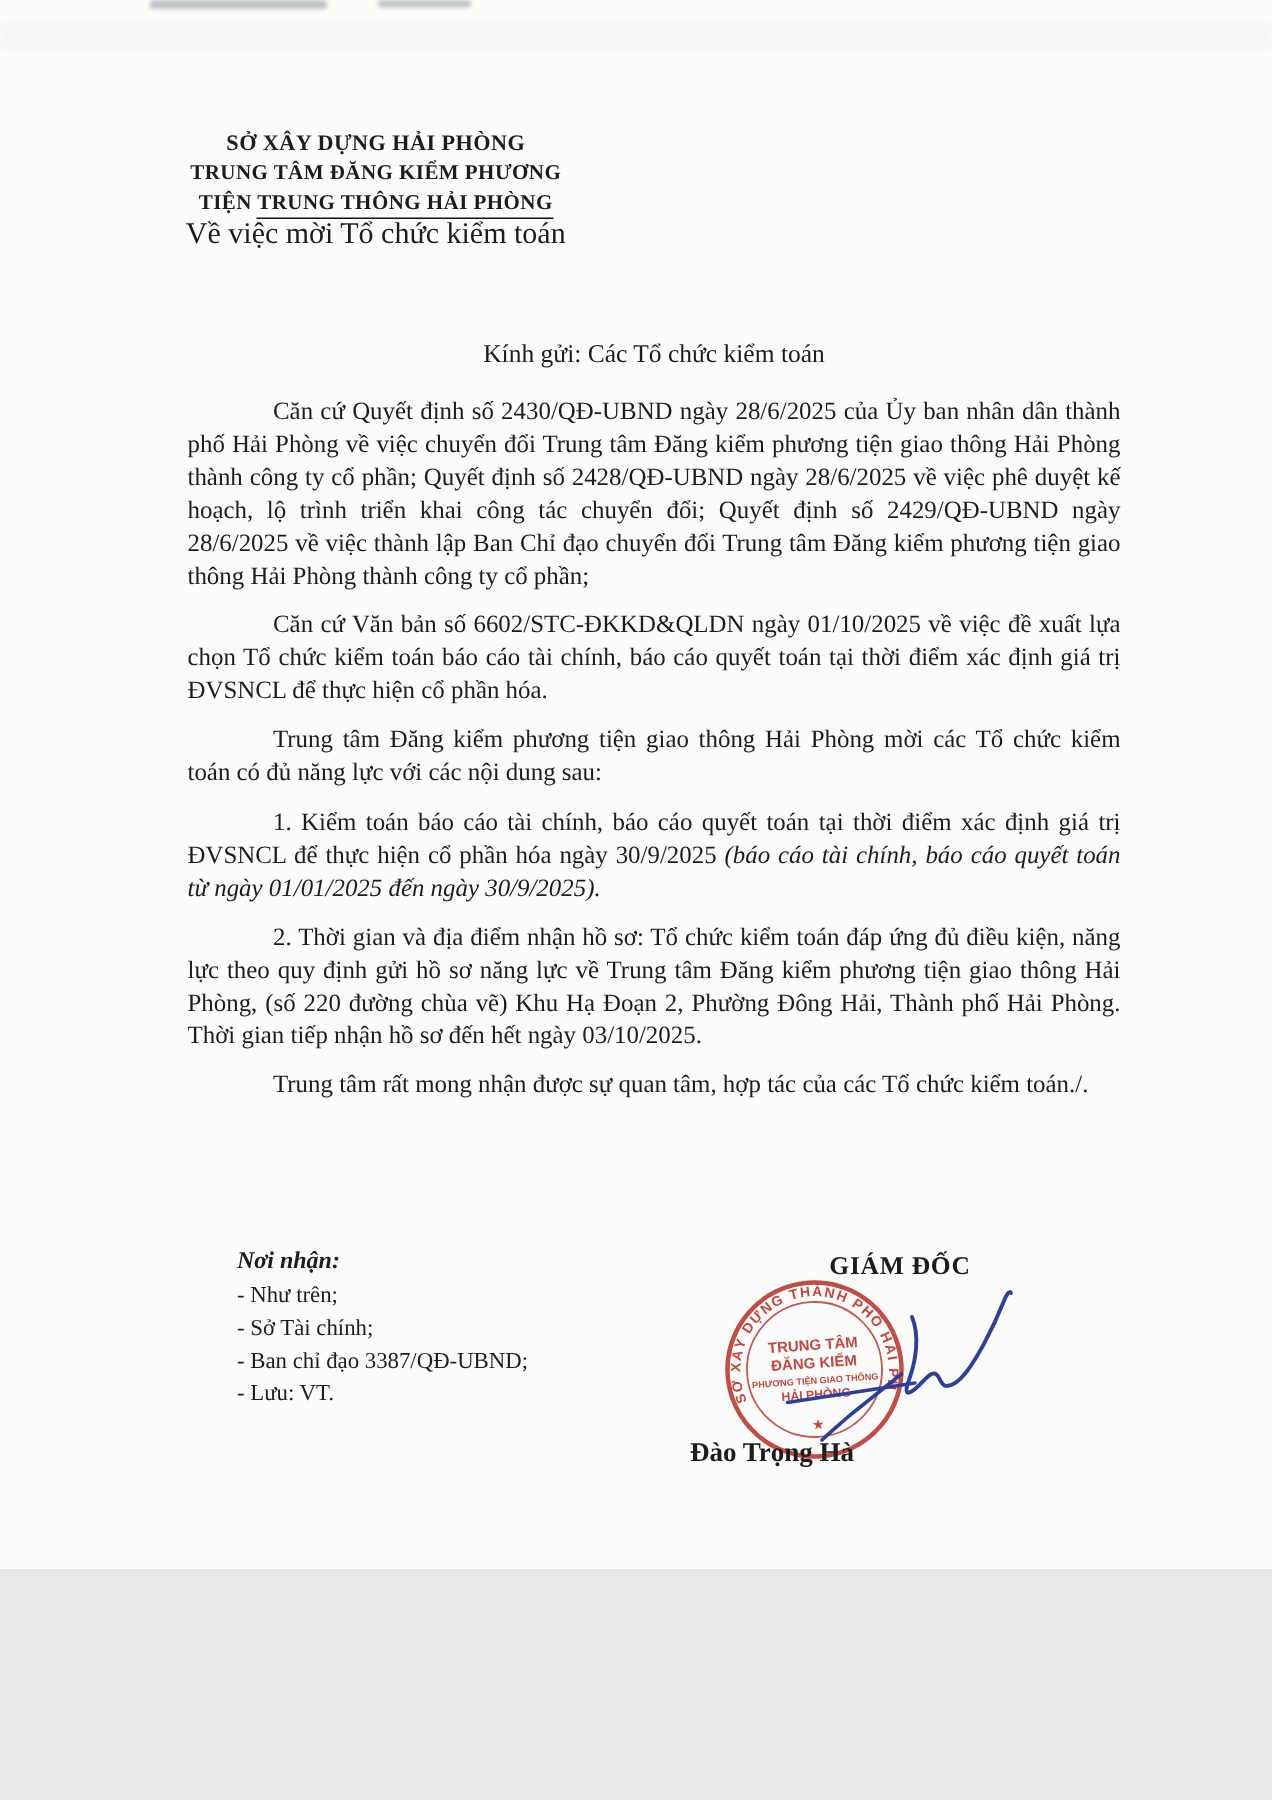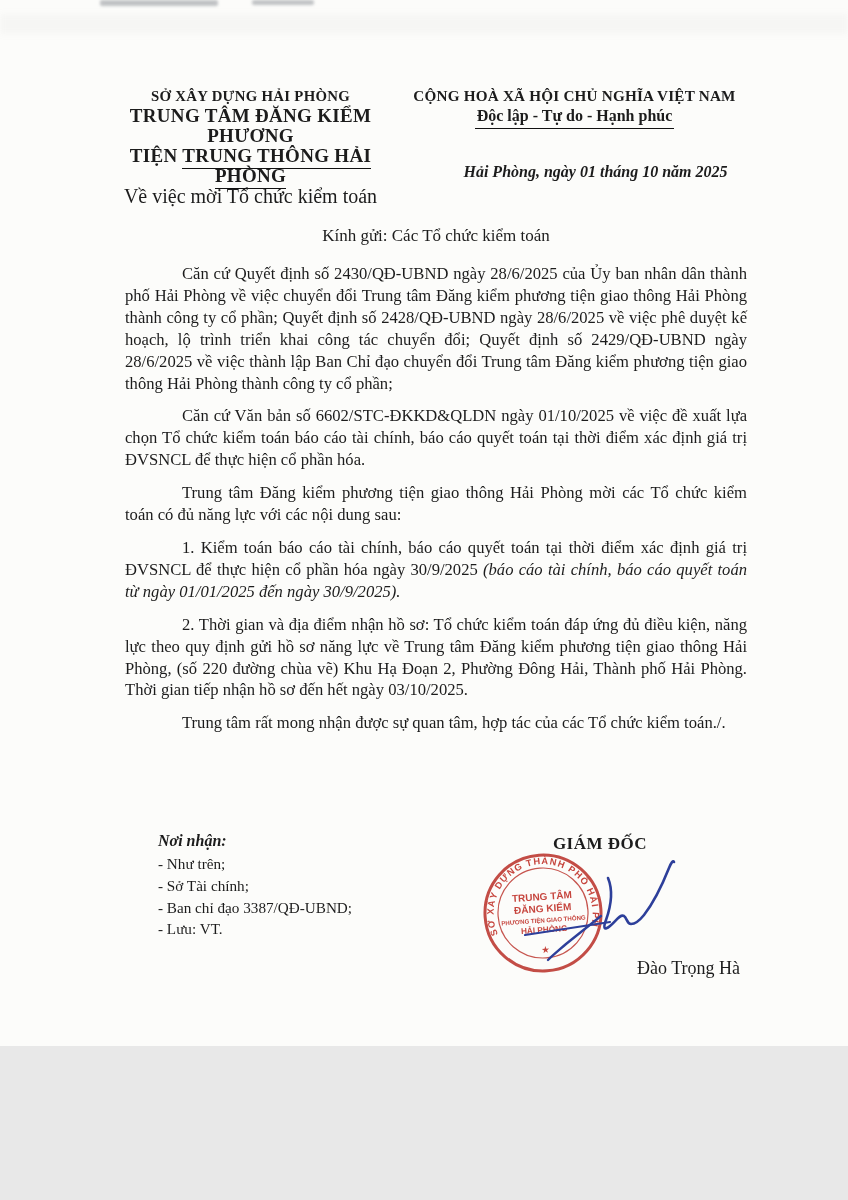--- a/index.html
+++ b/index.html
@@ -11,21 +11,21 @@
   }
   
   .smudge{position:absolute;background:#8e9298;filter:blur(1.5px);opacity:.55;border-radius:2px;}
   .smudge.s1{left:100px;top:0;width:118px;height:6px;}
   .smudge.s2{left:252px;top:0;width:62px;height:5px;}
   .scanband{position:absolute;left:0;top:14px;width:848px;height:20px;background:rgba(150,150,150,.06);filter:blur(3px);}
 
   
   .hdr-left{position:absolute;left:98px;top:86px;width:305px;text-align:center;}
   .org-parent{font-size:14.8px;font-weight:bold;letter-spacing:.3px;line-height:20px;}
-  .org-name{font-size:19px;font-weight:bold;letter-spacing:.3px;line-height:20px;}
+  .org-name{font-size:14px;font-weight:bold;letter-spacing:.3px;line-height:20px;}
   .org-underline{border-bottom:1.6px solid #111;padding-bottom:2px;}
   .doc-number{margin-top:17px;font-size:15.5px;line-height:21px;}
   .doc-subject{font-size:20px;line-height:21px;}
 
   .hdr-right{position:absolute;left:402px;top:85px;width:345px;text-align:center;}
   .national-title{font-size:15.2px;font-weight:bold;letter-spacing:.2px;line-height:21px;}
   .motto{display:inline-block;font-size:16px;font-weight:bold;border-bottom:1.7px solid #111;padding:0 2px 3px 2px;line-height:19px;}
   .place-date{margin-top:34px;margin-left:42px;font-size:16px;font-style:italic;font-weight:600;}
 
   
@@ -37,22 +37,22 @@
   }
   .it{font-style:italic;}
 
   
   .recipients{position:absolute;left:158px;top:832px;width:300px;}
   .recipients-label{font-size:16px;font-weight:bold;font-style:italic;margin-bottom:3px;}
   .recipient-item{font-size:15.2px;line-height:21.8px;}
 
   .signer-title{position:absolute;left:460px;top:834px;width:280px;text-align:center;
     font-size:17px;font-weight:bold;letter-spacing:.5px;}
-  .signer-name{position:absolute;left:460px;top:958px;width:280px;text-align:right;
-    font-size:18px;font-weight:normal;}
+  .signer-name{position:absolute;left:460px;top:958px;width:280px;text-align:left;
+    font-size:18px;font-weight:bold;}
 
   .stamp-wrap{position:absolute;left:480px;top:850px;width:126px;height:126px;transform:rotate(-4deg);opacity:.92;}
   .sig-wrap{position:absolute;left:470px;top:848px;width:215px;height:125px;}
 
   
   .scan-badge{
     position:absolute;left:711px;top:1140px;width:118px;height:45px;
     background:#fff;border:1.5px dashed #c5cad2;border-radius:6px;
     display:flex;flex-direction:column;align-items:center;justify-content:center;gap:1px;
     font-family:"Liberation Sans","DejaVu Sans",sans-serif;
@@ -76,25 +76,20 @@
   <div class="smudge s2"></div>
   <div class="scanband"></div>
 
   <div class="hdr-left">
     <div class="org-parent">SỞ XÂY DỰNG HẢI PHÒNG</div>
     <div class="org-name">TRUNG TÂM ĐĂNG KIỂM PHƯƠNG</div>
     <div class="org-name"><span>TIỆN </span><span class="org-underline">TRUNG THÔNG HẢI PHÒNG</span></div>
     <div class="doc-subject">Về việc mời Tổ chức kiểm toán</div>
   </div>
 
-  <div class="hdr-right">
-    <div class="national-title">CỘNG HOÀ XÃ HỘI CHỦ NGHĨA VIỆT NAM</div>
-    <div><span class="motto">Độc lập - Tự do - Hạnh phúc</span></div>
-    <div class="place-date">Hải Phòng, ngày 01 tháng 10 năm 2025</div>
-  </div>
 
   <div class="body-text">
     <div class="salutation">Kính gửi: Các Tổ chức kiểm toán</div>
     <p>Căn cứ Quyết định số 2430/QĐ-UBND ngày 28/6/2025 của Ủy ban nhân dân thành phố Hải Phòng về việc chuyển đổi Trung tâm Đăng kiểm phương tiện giao thông Hải Phòng thành công ty cổ phần; Quyết định số 2428/QĐ-UBND ngày 28/6/2025 về việc phê duyệt kế hoạch, lộ trình triển khai công tác chuyển đổi; Quyết định số 2429/QĐ-UBND ngày 28/6/2025 về việc thành lập Ban Chỉ đạo chuyển đổi Trung tâm Đăng kiểm phương tiện giao thông Hải Phòng thành công ty cổ phần;</p>
     <p>Căn cứ Văn bản số 6602/STC-ĐKKD&amp;QLDN ngày 01/10/2025 về việc đề xuất lựa chọn Tổ chức kiểm toán báo cáo tài chính, báo cáo quyết toán tại thời điểm xác định giá trị ĐVSNCL để thực hiện cổ phần hóa.</p>
     <p>Trung tâm Đăng kiểm phương tiện giao thông Hải Phòng mời các Tổ chức kiểm toán có đủ năng lực với các nội dung sau:</p>
     <p><span>1. Kiểm toán báo cáo tài chính, báo cáo quyết toán tại thời điểm xác định giá trị ĐVSNCL để thực hiện cổ phần hóa ngày 30/9/2025 </span><span class="it">(báo cáo tài chính, báo cáo quyết toán từ ngày 01/01/2025 đến ngày 30/9/2025).</span></p>
     <p>2. Thời gian và địa điểm nhận hồ sơ: Tổ chức kiểm toán đáp ứng đủ điều kiện, năng lực theo quy định gửi hồ sơ năng lực về Trung tâm Đăng kiểm phương tiện giao thông Hải Phòng, (số 220 đường chùa vẽ) Khu Hạ Đoạn 2, Phường Đông Hải, Thành phố Hải Phòng. Thời gian tiếp nhận hồ sơ đến hết ngày 03/10/2025.</p>
     <p>Trung tâm rất mong nhận được sự quan tâm, hợp tác của các Tổ chức kiểm toán./.</p>
   </div>

